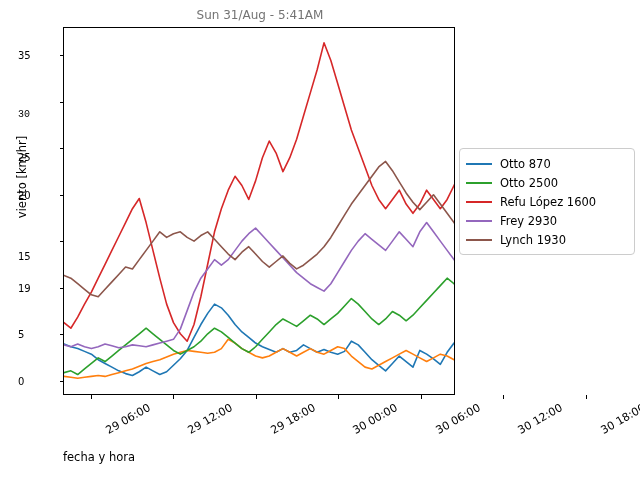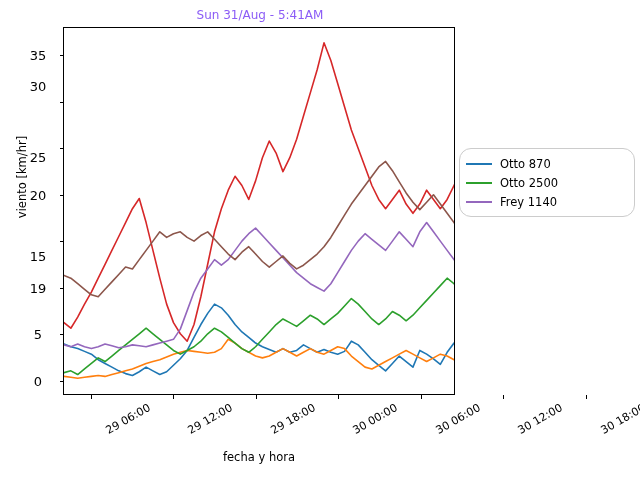--- a/index.html
+++ b/index.html
@@ -21,21 +21,21 @@
     width: 640px;
     height: 480px;
   }
   .fig-title {
     position: absolute;
     left: 0;
     top: 8px;
     width: 520px;
     text-align: center;
     font-size: 12px;
-    color: #8b5cf6;
+    color: #737373;
     letter-spacing: 0px;
   }
   .axes-frame {
     position: absolute;
     left: 63px;
     top: 27px;
     width: 392px;
     height: 368px;
     border: 1px solid #000000;
     box-sizing: border-box;
@@ -50,28 +50,28 @@
     transform: rotate(-90deg);
     transform-origin: center center;
     text-align: center;
     font-size: 11.5px;
   }
   .xlabel {
     position: absolute;
     left: 63px;
     top: 450px;
     width: 392px;
-    text-align: center;
+    text-align: left;
     font-size: 11.5px;
   }
   .ytick-label {
     position: absolute;
     right: 582px;
-    text-align: center;
-    font-size: 13px;
+    text-align: left;
+    font-size: 10px;
     width: 40px;
     transform: translateY(-50%);
   }
   .ytick-mark {
     position: absolute;
     width: 3.5px;
     height: 1px;
     background: #000;
     left: 59.5px;
   }
@@ -90,21 +90,21 @@
     transform: rotate(-30deg);
     transform-origin: right top;
     text-align: right;
   }
   .legend-box {
     position: absolute;
     left: 459px;
     top: 148px;
     width: 176px;
     border: 1px solid #cccccc;
-    border-radius: 12px;
+    border-radius: 4px;
     background: #ffffff;
     padding: 5px 6px 5px 6px;
     box-sizing: border-box;
   }
   .legend-row {
     display: flex;
     align-items: center;
     height: 19px;
   }
   .legend-swatch {
@@ -151,21 +151,21 @@
       <div class="ytick-label" style="top: 334.443px;">5</div>
       <div class="ytick-mark" style="top: 287.861px;"></div>
       <div class="ytick-label" style="top: 287.861px;">19</div>
       <div class="ytick-mark" style="top: 241.278px;"></div>
       <div class="ytick-label" style="top: 256px;">15</div>
       <div class="ytick-mark" style="top: 194.696px;"></div>
       <div class="ytick-label" style="top: 194.696px;">20</div>
       <div class="ytick-mark" style="top: 148.114px;"></div>
       <div class="ytick-label" style="top: 145px; margin-top: 12px;">25</div>
       <div class="ytick-mark" style="top: 101.532px;"></div>
-      <div class="ytick-label" style="top: 86px;">30</div>
+      <div class="ytick-label" style="top: 114px; font-family: Liberation Mono, monospace;">30</div>
       <div class="ytick-mark" style="top: 54.9494px;"></div>
       <div class="ytick-label" style="top: 54.9494px;">35</div>
     </div>
   <div id="xtick-layer">
       <div class="xtick-mark" style="left: 90.5088px;"></div>
       <div class="xtick-label" style="left: 96.5088px;">29 06:00</div>
       <div class="xtick-mark" style="left: 173.035px;"></div>
       <div class="xtick-label" style="left: 179.035px;">29 12:00</div>
       <div class="xtick-mark" style="left: 255.561px;"></div>
       <div class="xtick-label" style="left: 261.561px;">29 18:00</div>
@@ -194,19 +194,27 @@
     <div id="legend-rows">
         <div class="legend-row">
           <span class="legend-swatch" style="border-top-color: rgb(31, 119, 180);"></span>
           <span class="legend-text">Otto 870</span>
         </div>
         <div class="legend-row">
           <span class="legend-swatch" style="border-top-color: rgb(44, 160, 44);"></span>
           <span class="legend-text">Otto 2500</span>
         </div>
         <div class="legend-row">
+          <span class="legend-swatch" style="border-top-color: rgb(214, 39, 40);"></span>
+          <span class="legend-text">Refu López 1600</span>
+        </div>
+        <div class="legend-row">
           <span class="legend-swatch" style="border-top-color: rgb(148, 103, 189);"></span>
-          <span class="legend-text">Frey 1140</span>
+          <span class="legend-text">Frey 2930</span>
+        </div>
+        <div class="legend-row">
+          <span class="legend-swatch" style="border-top-color: rgb(140, 86, 75);"></span>
+          <span class="legend-text">Lynch 1930</span>
         </div>
       </div>
   </div>
 
 </div>
 
 </body></html>

